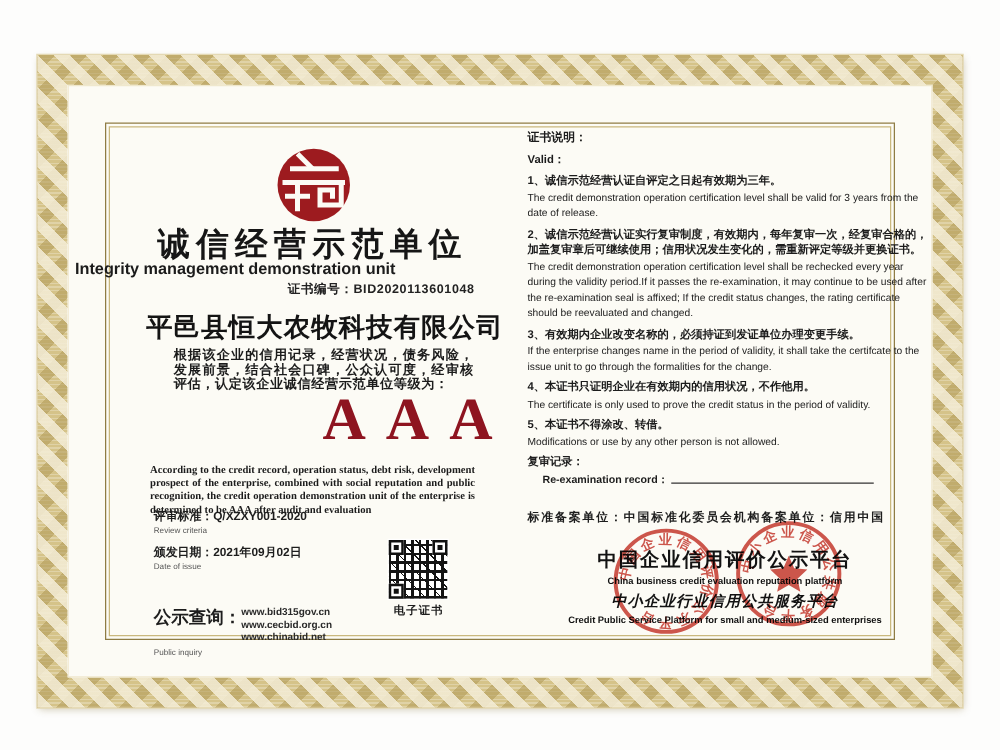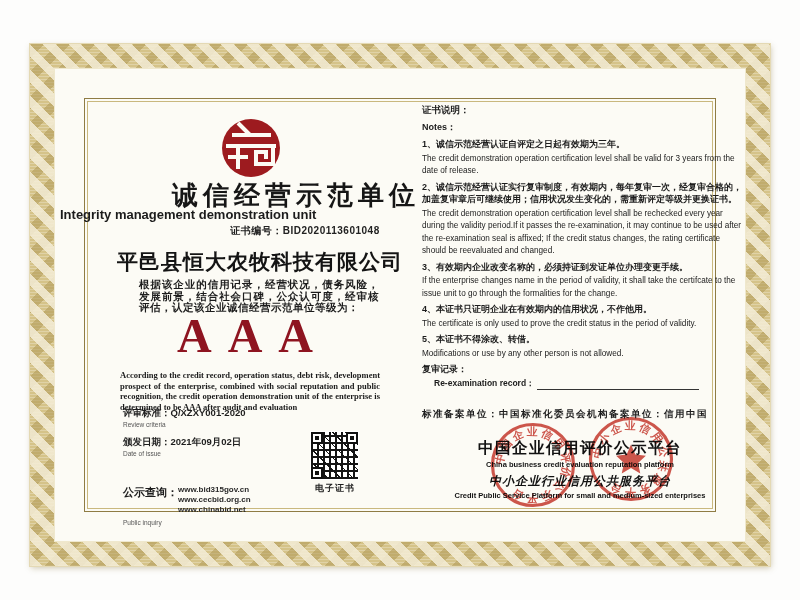--- a/index.html
+++ b/index.html
@@ -16,44 +16,44 @@
       repeating-linear-gradient(0deg, rgba(255,255,255,.25) 0 1px, rgba(0,0,0,0) 1px 3px);
     box-shadow: 0 0 0 1px #e4d9b4, 1px 2px 6px rgba(120,100,40,.35);
   }
   .paper { position:absolute; inset:24px; background:#fcfbf5;
     box-shadow: inset 0 0 0 1px #efe8cd; }
   .frame { position:absolute; inset:30px; border:1px solid #8f7c44; pointer-events:none; }
   .frame::after { content:''; position:absolute; inset:2px; border:1px solid #c9b87e; }
 
   
   .emblem { position:absolute; left:189px; top:72px; width:64px; height:64px; }
-  .title-zh { position:absolute; left:50px; top:134px; width:340px; text-align:right;
+  .title-zh { position:absolute; left:50px; top:134px; width:340px; text-align:center;
     font-size:26px; font-weight:900; color:#161616; letter-spacing:5px; }
   .title-en { position:absolute; left:30px; top:163px; width:380px; text-align:left;
     font-size:13px; font-weight:bold; color:#1b1b1b; }
   .certno { position:absolute; left:120px; top:180px; width:310px; text-align:center;
     font-size:10px; font-weight:bold; color:#222; letter-spacing:.5px; }
   .company { position:absolute; left:40px; top:204px; width:380px; text-align:center;
     font-size:21px; font-weight:bold; color:#141414; letter-spacing:1px; }
   .stmt-zh { position:absolute; left:109px; top:235px; width:240px;
     font-size:10.5px; font-weight:bold; color:#1c1c1c; line-height:11.5px;
     text-align:justify; letter-spacing:.5px; }
-  .grade { position:absolute; left:50px; top:264px; width:330px; text-align:center;
+  .grade { position:absolute; left:50px; top:264px; width:330px; text-align:right;
     font-family:"Liberation Serif", serif; font-size:48px; font-weight:bold;
     color:#8e1420; letter-spacing:16px; text-indent:16px; }
   .stmt-en { position:absolute; left:90px; top:326px; width:260px;
     font-family:"Liberation Serif", serif; font-size:8.5px; font-weight:bold;
     color:#1c1c1c; line-height:10.5px; text-align:justify; }
   .fields { position:absolute; left:93px; top:363px; width:190px; }
   .field { margin-bottom:8px; }
   .f-line { font-size:9.5px; font-weight:bold; color:#1d1d1d; }
   .f-sub { font-size:6.5px; color:#555; margin-top:1px; }
   .inquiry { position:absolute; left:93px; top:441px; width:190px; }
   .inq-row { display:flex; }
-  .inq-label { font-size:11px; font-weight:bold; color:#1d1d1d; white-space:nowrap; }
+  .inq-label { font-size:14px; font-weight:bold; color:#1d1d1d; white-space:nowrap; }
   .inq-urls { font-size:8px; font-weight:bold; color:#2a2a2a; line-height:10px; }
   .inq-sub { font-size:6.5px; color:#555; margin-top:4px; }
 
   
   .qr { position:absolute; left:281px; top:388px; width:47px; height:47px; background:#fff;
     background-image:
       repeating-linear-gradient(90deg, #141414 0 2px, transparent 2px 6px),
       repeating-linear-gradient(0deg, #141414 0 2px, transparent 2px 7px),
       repeating-linear-gradient(45deg, transparent 0 3px, #141414 3px 4px, transparent 4px 9px);
     outline:1px solid #fff; }
@@ -62,21 +62,21 @@
   .qr .f-tl { left:0; top:0; } .qr .f-tr { right:0; top:0; } .qr .f-bl { left:0; bottom:0; }
   .qr-caption { position:absolute; left:266px; top:438px; width:78px; text-align:center;
     font-size:9px; font-weight:bold; color:#1d1d1d; letter-spacing:1px; }
 
   
   .notes { position:absolute; left:392px; top:60px; width:320px; color:#1c1c1c; }
   .n-head-zh { font-size:9.5px; font-weight:bold; margin-bottom:4px; }
   .n-head-en { font-size:9px; font-weight:bold; margin-bottom:4px; }
   .n-zh { font-size:9px; font-weight:bold; line-height:12.5px; margin-bottom:2px; }
   .n-en { font-size:8.2px; font-weight:400; line-height:12.5px; margin-bottom:3px; color:#222; }
-  .review-line { display:flex; align-items:flex-end; font-size:8.5px; font-weight:bold;padding-left:12px; }
+  .review-line { display:flex; align-items:flex-start; font-size:8.5px; font-weight:bold;padding-left:12px; }
   .review-underline { display:inline-block; width:162px; border-bottom:1px solid #333;
     height:9px; margin-left:2px; }
   .registry { position:absolute; left:392px; top:364px; width:330px; display:flex; 
     font-size:9.5px; font-weight:bold; color:#1d1d1d; letter-spacing:1.5px; }
   .platforms { position:absolute; left:400px; top:394px; width:300px; text-align:center;
     color:#121212; }
   .p-zh1 { font-size:15.5px; font-weight:900; letter-spacing:1.5px; }
   .p-en1 { font-size:7.5px; font-weight:bold; margin-top:1px; }
   .p-zh2 { font-size:12px; font-weight:900; letter-spacing:1px; margin-top:4px;font-style:italic; }
   .p-en2 { font-size:7.5px; font-weight:bold; margin-top:1px; }
@@ -141,21 +141,21 @@
 
     <div class="qr">
       <span class="finder f-tl"></span>
       <span class="finder f-tr"></span>
       <span class="finder f-bl"></span>
     </div>
     <div class="qr-caption">电子证书</div>
 
     <div class="notes">
       <div class="n-head-zh">证书说明：</div>
-      <div class="n-head-en">Notes：</div>
+      <div class="n-head-en">Valid：</div>
       <div id="note-items">
   <div>
     <div class="n-zh">1、诚信示范经营认证自评定之日起有效期为三年。</div>
     <div class="n-en">The credit demonstration operation certification level shall be valid for 3 years from the date of release.</div>
   </div>
 
   <div>
     <div class="n-zh">2、诚信示范经营认证实行复审制度，有效期内，每年复审一次，经复审合格的，加盖复审章后可继续使用；信用状况发生变化的，需重新评定等级并更换证书。</div>
     <div class="n-en">The credit demonstration operation certification level shall be rechecked every year during the validity period.If it passes the re-examination, it may continue to be used after the re-examination seal is affixed; If the credit status changes, the rating certificate should be reevaluated and changed.</div>
   </div>

